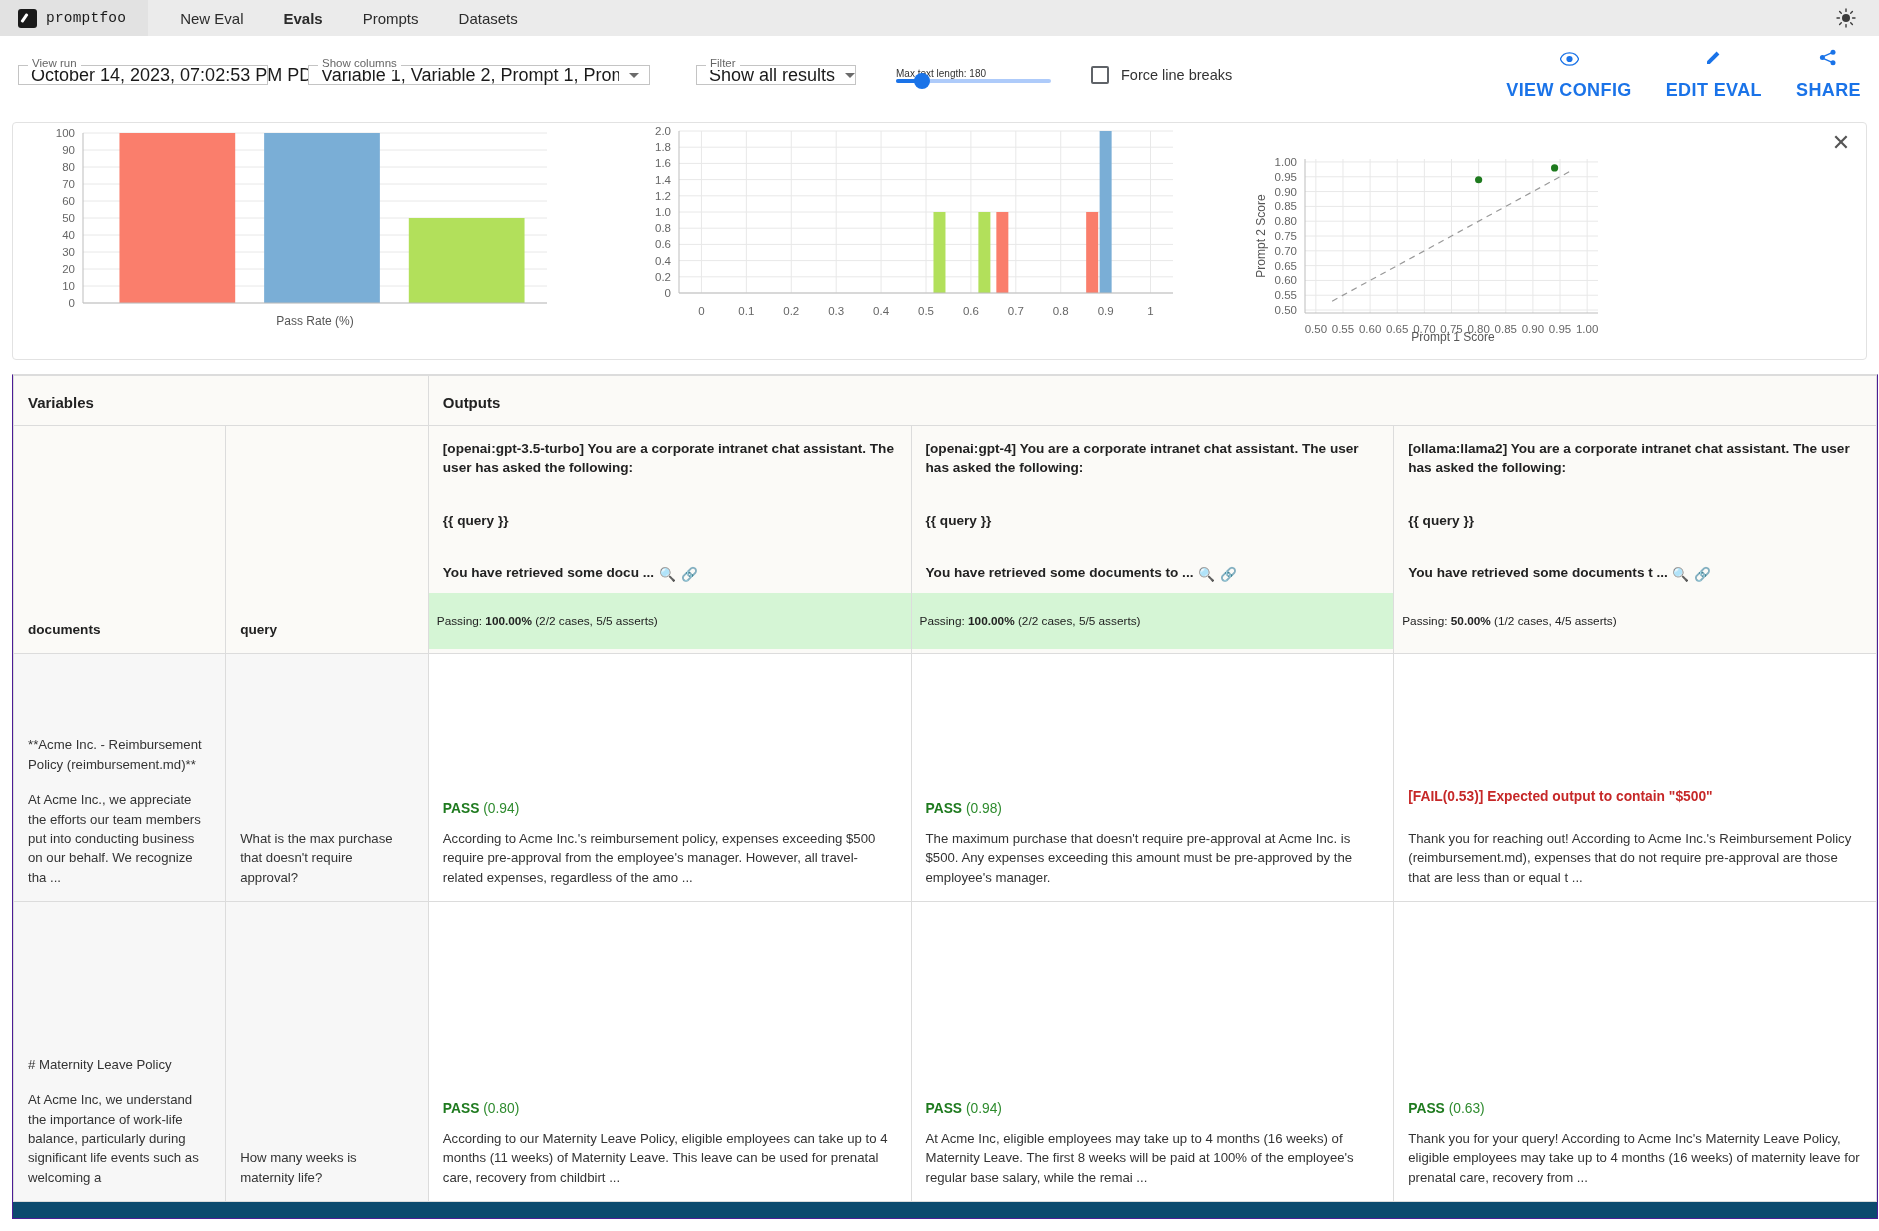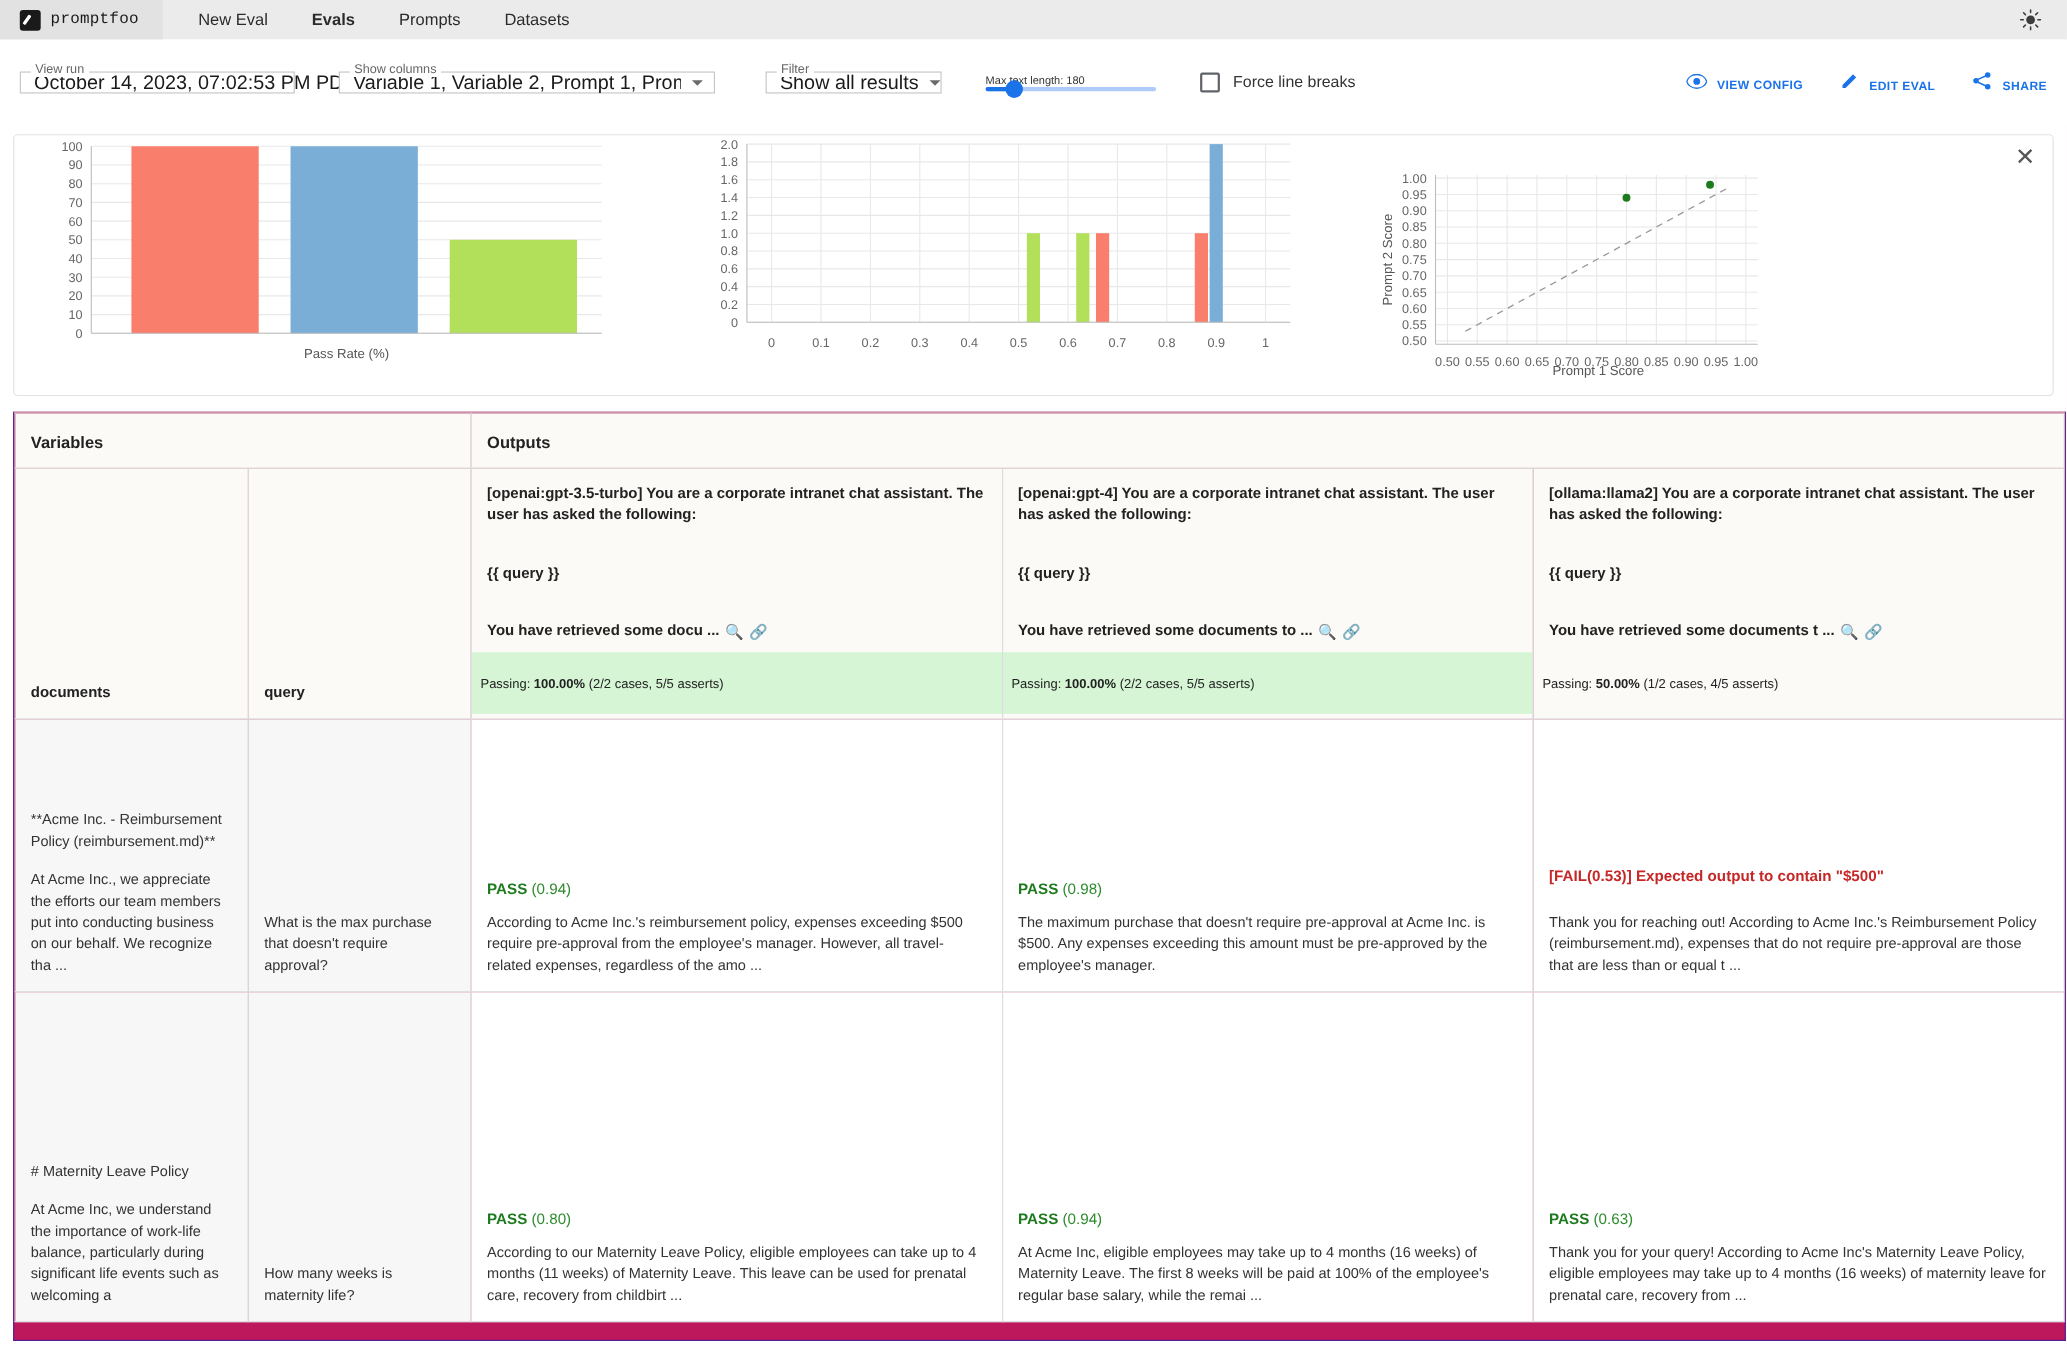--- a/index.html
+++ b/index.html
@@ -152,27 +152,28 @@
 
   .tool-actions {
     position: absolute;
     right: 18px;
     display: flex;
     align-items: center;
     gap: 34px;
   }
   .tool-action {
     display: flex;
-    align-items: flex-end;
+    align-items: center;
     gap: 9px;
     color: #1a73e8;
-    font-size: 11px;
+    font-size: 18px;
     font-weight: bold;
     letter-spacing: .4px;
     cursor: pointer;
+    flex-direction: column;
   }
 
   
   .charts-panel {
     margin: 8px 12px 0 12px;
     border: 1px solid #e2e2e2;
     border-radius: 4px;
     background: #fff;
     height: 238px;
     display: flex;
@@ -195,21 +196,21 @@
   .tick-text { font-size: 11.5px; fill: #666; font-family: "Liberation Sans", sans-serif; }
   .axis-title { font-size: 12px; fill: #555; font-family: "Liberation Sans", sans-serif; }
   .gridline { stroke: #e8e8e8; stroke-width: 1; }
   .axisline { stroke: #bdbdbd; stroke-width: 1; }
 
   
   .table-wrap {
     margin: 14px 1px 0 12px;
     border: 1px solid #4c1d95;
     border-top: 1px solid #dcdcdc;
-    background: #be185d;
+    background: #0c4a6e;
     height: 845px;
     overflow: hidden;
   }
   table.results {
     width: 100%;
     border-collapse: collapse;
     table-layout: fixed;
   }
   table.results th, table.results td {
     border: 1px solid #dcdcdc;

